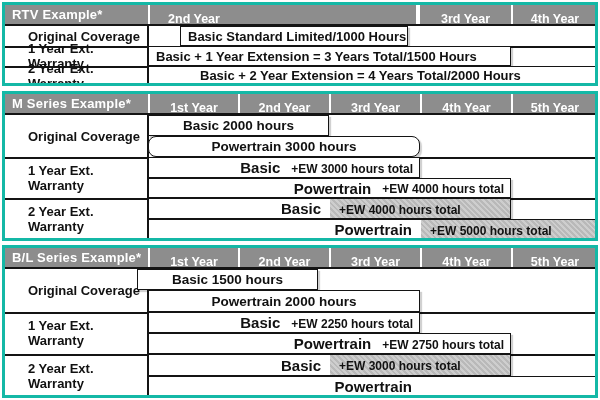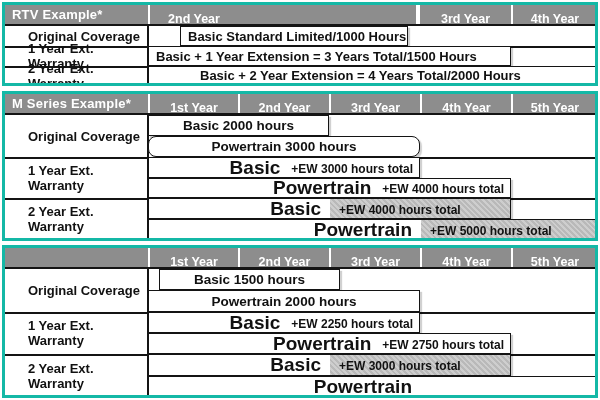--- a/index.html
+++ b/index.html
@@ -35,21 +35,21 @@
   .bar{
     position:absolute;background:#ffffff;border:1.5px solid #141414;box-sizing:border-box;
     display:flex;align-items:stretch;box-shadow:2px 2px 1px rgba(0,0,0,0.18);
   }
   .bar-text-c{flex:1;display:flex;align-items:center;justify-content:center;
     font-weight:bold;font-size:13.5px;white-space:nowrap;}
   .bar-text-l{flex:1;display:flex;align-items:center;justify-content:flex-start;
     padding-left:7px;font-weight:bold;font-size:13px;white-space:nowrap;}
   .bar-flex-end{flex:1;display:flex;align-items:center;justify-content:flex-end;
     padding-right:6px;white-space:nowrap;}
-  .bar-main{font-weight:bold;font-size:19px;}
+  .bar-main{font-weight:bold;font-size:15px;}
   .bar-note{font-weight:bold;font-size:12px;margin-left:11px;position:relative;top:1px;}
   .bar-white-part{display:flex;align-items:center;justify-content:flex-end;
     padding-right:9px;box-sizing:border-box;background:#ffffff;white-space:nowrap;}
   .bar-shade-part{display:flex;align-items:center;justify-content:flex-start;
     padding-left:9px;box-sizing:border-box;background:#c3c3c3;white-space:nowrap;
     background-image:repeating-linear-gradient(45deg,rgba(255,255,255,0.18) 0 2px,rgba(0,0,0,0.05) 2px 4px);}
   .bar-shade-part .bar-note{margin-left:0;}
 </style>
 </head>
 <body>
@@ -152,20 +152,21 @@
         <span class="bar-main">Powertrain</span>
       </div>
       <div class="bar-shade-part" style="flex:1;">
         <span class="bar-note">+EW 5000 hours total</span>
       </div>
     </div>
   </div>
 
   <div class="tbl" style="top:245px;height:153px;">
     <div class="hdr" style="height:21px;background:#8d8d8d;">
+      <div class="hdr-title" style="width:143px;">B/L Series Example*</div>
       <div class="hdr-sep" style="left:143px;width:2px;"></div>
       <div class="hdr-year" style="left:145px;width:88px;">1st Year</div>
       <div class="hdr-sep" style="left:233px;width:2px;"></div>
       <div class="hdr-year" style="left:235px;width:89px;">2nd Year</div>
       <div class="hdr-sep" style="left:324px;width:2px;"></div>
       <div class="hdr-year" style="left:326px;width:89px;">3rd Year</div>
       <div class="hdr-sep" style="left:415px;width:2px;"></div>
       <div class="hdr-year" style="left:417px;width:89px;">4th Year</div>
       <div class="hdr-sep" style="left:506px;width:2px;"></div>
       <div class="hdr-year" style="left:508px;width:84px;">5th Year</div>
@@ -177,21 +178,21 @@
     <div class="row-label" style="top:21px;height:43px;width:142px;">
       <span>Original Coverage</span>
     </div>
     <div class="row-label" style="top:64px;height:42px;width:142px;">
       <span>1 Year Ext. Warranty</span>
     </div>
     <div class="row-label" style="top:106px;height:43px;width:142px;">
       <span>2 Year Ext. Warranty</span>
     </div>
 
-    <div class="bar" style="top:21px;left:154px;width:181px;height:21px;">
+    <div class="bar" style="top:21px;left:132px;width:181px;height:21px;">
       <div class="bar-text-c">Basic 1500 hours</div>
     </div>
     <div class="bar" style="top:42px;left:143px;width:272px;height:22px;">
       <div class="bar-text-c">Powertrain 2000 hours</div>
     </div>
 
     <div class="bar" style="top:64px;left:143px;width:272px;height:21px;">
       <div class="bar-flex-end">
         <span class="bar-main">Basic</span>
         <span class="bar-note">+EW 2250 hours total</span>

